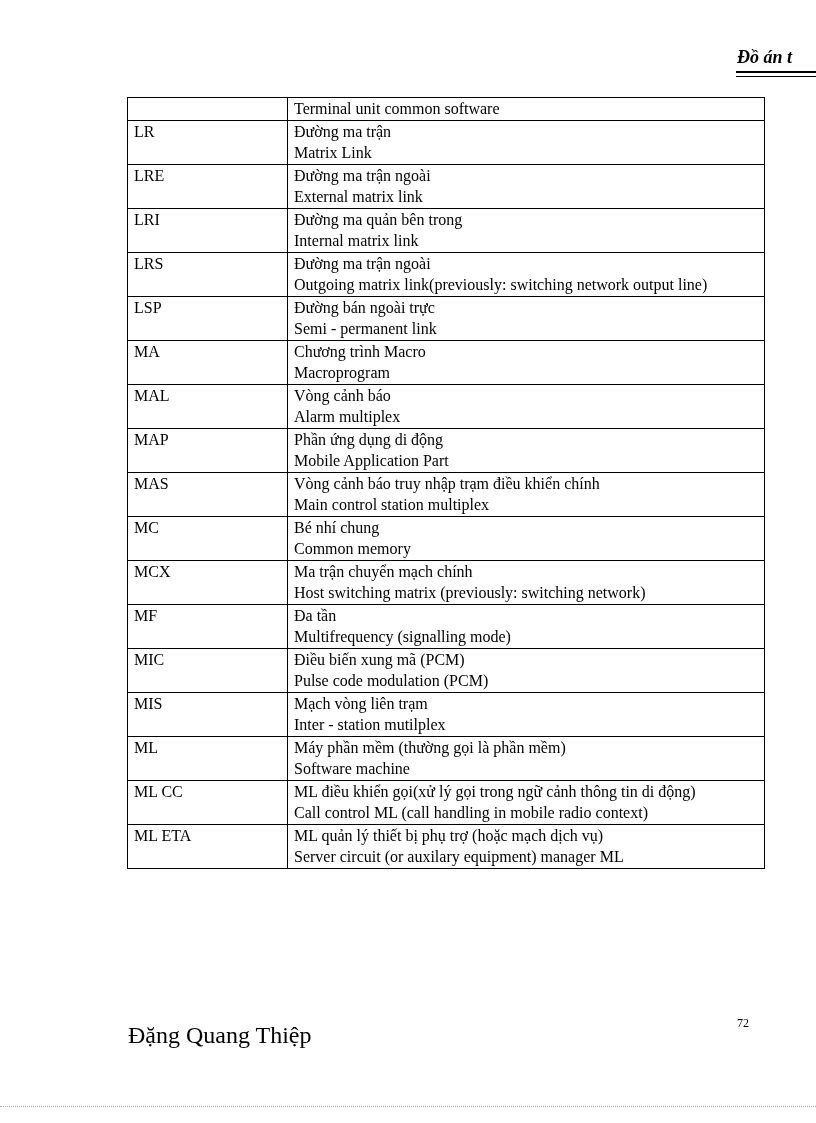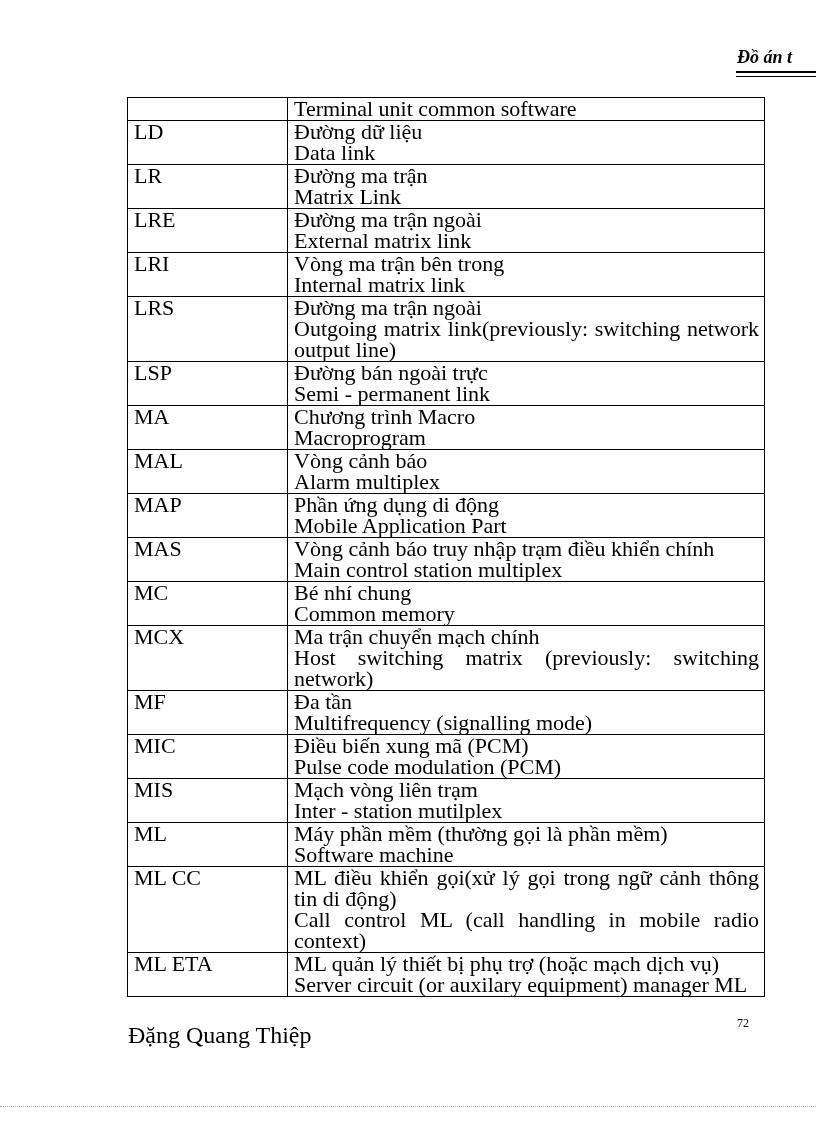--- a/index.html
+++ b/index.html
@@ -35,21 +35,21 @@
   }
 
   
   .abbr-table {
     position: absolute;
     left: 127px;
     top: 97px;
     width: 638px;
     border-collapse: collapse;
     table-layout: fixed;
-    font-size: 22px;
+    font-size: 16px;
   }
   .abbr-table td {
     border: 1px solid #000;
     vertical-align: top;
     padding: 0 5px 1px 6px;
     line-height: 21px;
     overflow: hidden;
   }
   .abbr-cell { width: 148px; white-space: pre; }
   .def-cell  { }
@@ -87,44 +87,37 @@
 
   <table class="abbr-table">
     <tbody id="table-body">
         <tr>
           <td class="abbr-cell"></td>
           <td class="def-cell">
             <div class="def-line">Terminal unit common software</div>
           </td>
         </tr>
         <tr>
-          <td class="abbr-cell">LD</td>
-          <td class="def-cell">
-            <div class="def-line"> Đường dữ liệu</div>
-            <div class="def-line">Data link</div>
-          </td>
-        </tr>
-        <tr>
           <td class="abbr-cell">LR</td>
           <td class="def-cell">
             <div class="def-line">Đường ma trận</div>
             <div class="def-line">Matrix Link</div>
           </td>
         </tr>
         <tr>
           <td class="abbr-cell">LRE</td>
           <td class="def-cell">
             <div class="def-line">Đường ma trận ngoài</div>
             <div class="def-line">External matrix link</div>
           </td>
         </tr>
         <tr>
           <td class="abbr-cell">LRI</td>
           <td class="def-cell">
-            <div class="def-line">Vòng ma trận bên trong</div>
+            <div class="def-line">Đường ma quản bên trong</div>
             <div class="def-line">Internal matrix link</div>
           </td>
         </tr>
         <tr>
           <td class="abbr-cell">LRS</td>
           <td class="def-cell">
             <div class="def-line">Đường ma trận ngoài</div>
             <div class="def-line">Outgoing matrix link(previously: switching network output line)</div>
           </td>
         </tr>

